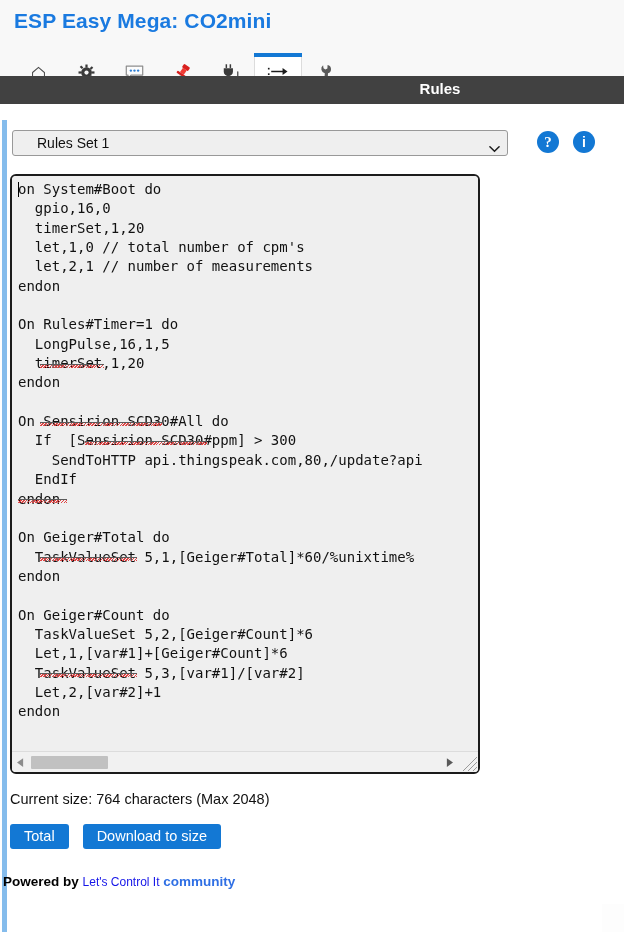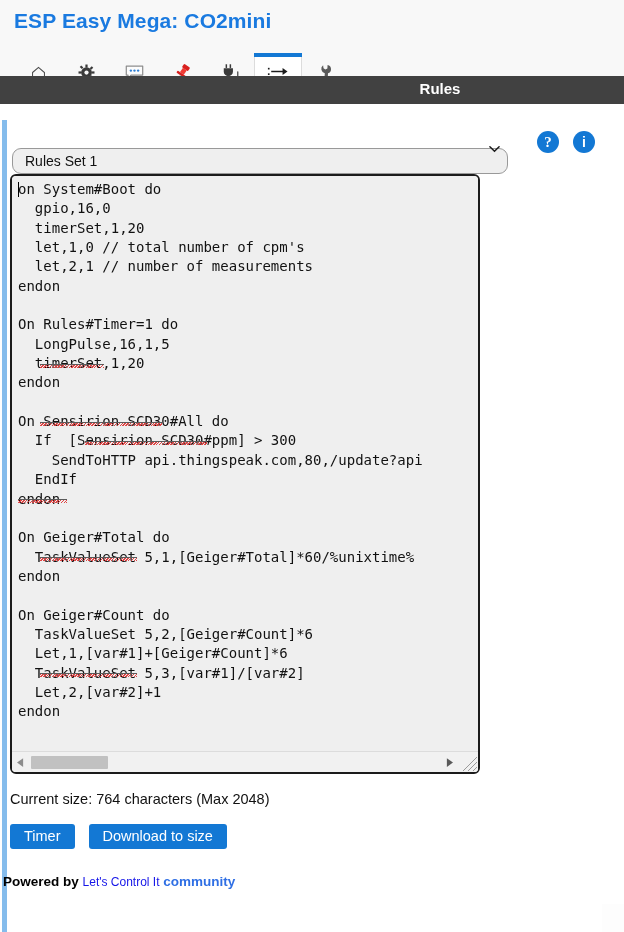--- a/index.html
+++ b/index.html
@@ -114,26 +114,25 @@
   #ruleset-select {
     position: absolute;
     left: 0; top: 0;
     width: 496px;
     height: 26px;
     font-family: "Liberation Sans", sans-serif;
     font-size: 14px;
     color: #111;
     background: #efefef;
     border: 1px solid #999;
-    border-radius: 9px;
-    padding-left: 12px;
+    border-radius: 3px;
+    padding-left: 24px;
     box-sizing: border-box;
     -webkit-appearance: none;
     appearance: none;
-    margin-top: 18px;
   }
   #select-arrow {
     position: absolute;
     left: 477px;
     top: 9px;
     pointer-events: none;
   }
   .roundicon {
     position: absolute;
     top: 0px;
@@ -467,21 +466,21 @@
   <div id="resizegrip">
     <svg width="20" height="20" viewBox="0 0 20 20">
       <path d="M19 5 L5 19 M19 10 L10 19 M19 15 L15 19" stroke="#9a9a9a" stroke-width="1"></path>
     </svg>
   </div>
 </div>
 
 <div id="sizeinfo">Current size: 764 characters (Max 2048)</div>
 
 <div id="btnrow">
-  <button class="btn">Timer</button>
+  <button class="btn">Total</button>
   <button class="btn">Download to size</button>
 </div>
 
 <div id="footer">
   <span class="pw">Powered by</span>
   <span class="lci">Let's Control It</span>
   <span class="comm">community</span>
 </div>
 
 <div id="bottomghost"></div>

